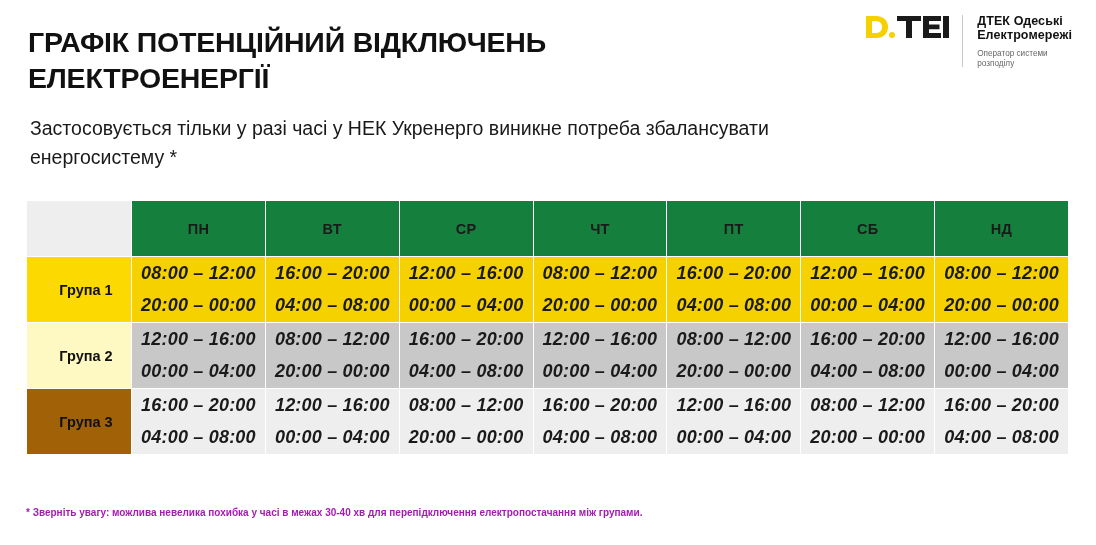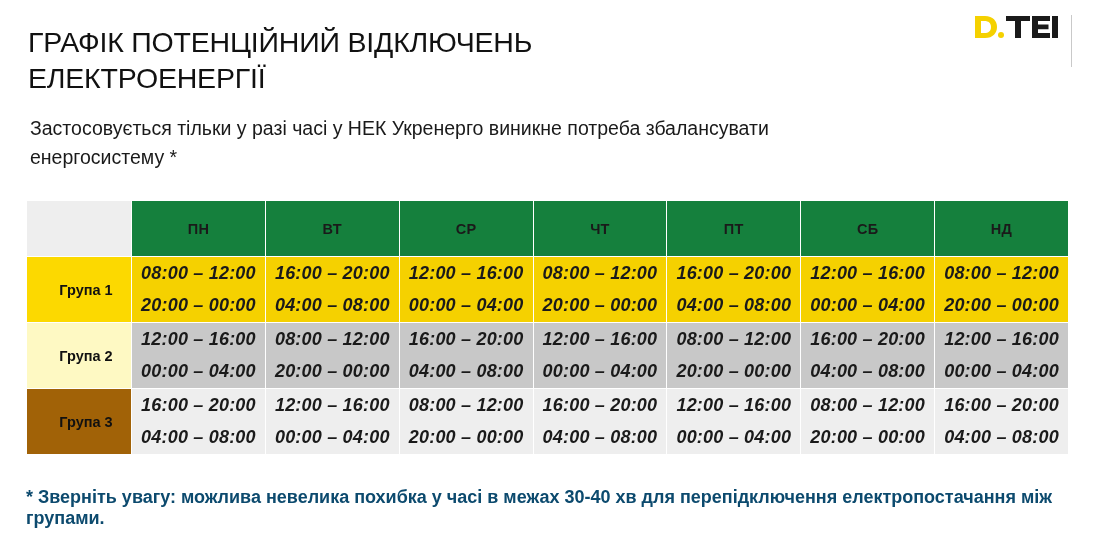--- a/index.html
+++ b/index.html
@@ -54,21 +54,21 @@
     line-height: 1.25;
   }
 
   
   .page-title {
     position: absolute;
     left: 28px;
     top: 24px;
     width: 700px;
     font-size: 28.5px;
-    font-weight: normal;
+    font-weight: bold;
     line-height: 1.27;
     letter-spacing: -0.2px;
     color: #111;
     text-transform: uppercase;
   }
   .page-subtitle {
     position: absolute;
     left: 30px;
     top: 114px;
     width: 740px;
@@ -127,40 +127,48 @@
   .row-g1 .row-label { background: #fcd900; }
   .row-g2 td { background: #c8c8c8; }
   .row-g2 .row-label { background: #fef9c3; }
   .row-g3 td { background: #eeeeee; }
   .row-g3 .row-label { background: #a16207; margin-top: 43px; }
 
   
   .footnote {
     position: absolute;
     left: 26px;
-    top: 487px;
-    font-size: 18px;
-    font-weight: bold;
-    color: #0c4a6e;
+    top: 507px;
+    font-size: 10px;
+    font-weight: bold;
+    color: #a21caf;
   }
 </style>
 </head>
 <body>
 
 <div class="brand">
   <div class="brand-mark">
     <svg width="86" height="28" viewBox="0 0 86 28" xmlns="http://www.w3.org/2000/svg">
       <path d="M2 3 L12 3 C20 3 24 8 24 14 C24 20 20 25 12 25 L2 25 Z M8 8 L8 20 L11.5 20 C15.5 20 18 18 18 14 C18 10 15.5 8 11.5 8 Z" fill="#f5d100"></path>
       <circle cx="28" cy="22" r="3" fill="#f5d100"></circle>
       <path d="M33 3 L57 3 L57 8 L48 8 L48 25 L42 25 L42 8 L33 8 Z" fill="#1a1a1a"></path>
       <path d="M59 3 L77 3 L77 8 L65 8 L65 11.5 L75.5 11.5 L75.5 16.2 L65 16.2 L65 20 L77 20 L77 25 L59 25 Z" fill="#1a1a1a"></path>
       <path d="M79 3 L85 3 L85 11.5 L85 11.5 L85 25 L79 25 Z" fill="#1a1a1a"></path>
     </svg>
   </div>
   <div class="brand-divider"></div>
+  <div class="brand-text">
+    <div class="brand-title">ДТЕК Одеські</div>
+    <div class="brand-title">Електромережі</div>
+    <div class="brand-sub">
+      <div>Оператор системи</div>
+      <div>розподілу</div>
+    </div>
+  </div>
 </div>
 
 <div class="page-title">ГРАФІК ПОТЕНЦІЙНИЙ ВІДКЛЮЧЕНЬ ЕЛЕКТРОЕНЕРГІЇ</div>
 <div class="page-subtitle">Застосовується тільки у разі часі у НЕК Укренерго виникне потреба збалансувати енергосистему *</div>
 
 <table class="schedule">
   <thead>
     <tr>
       <th class="corner col-group"></th>
       <th>ПН</th>

